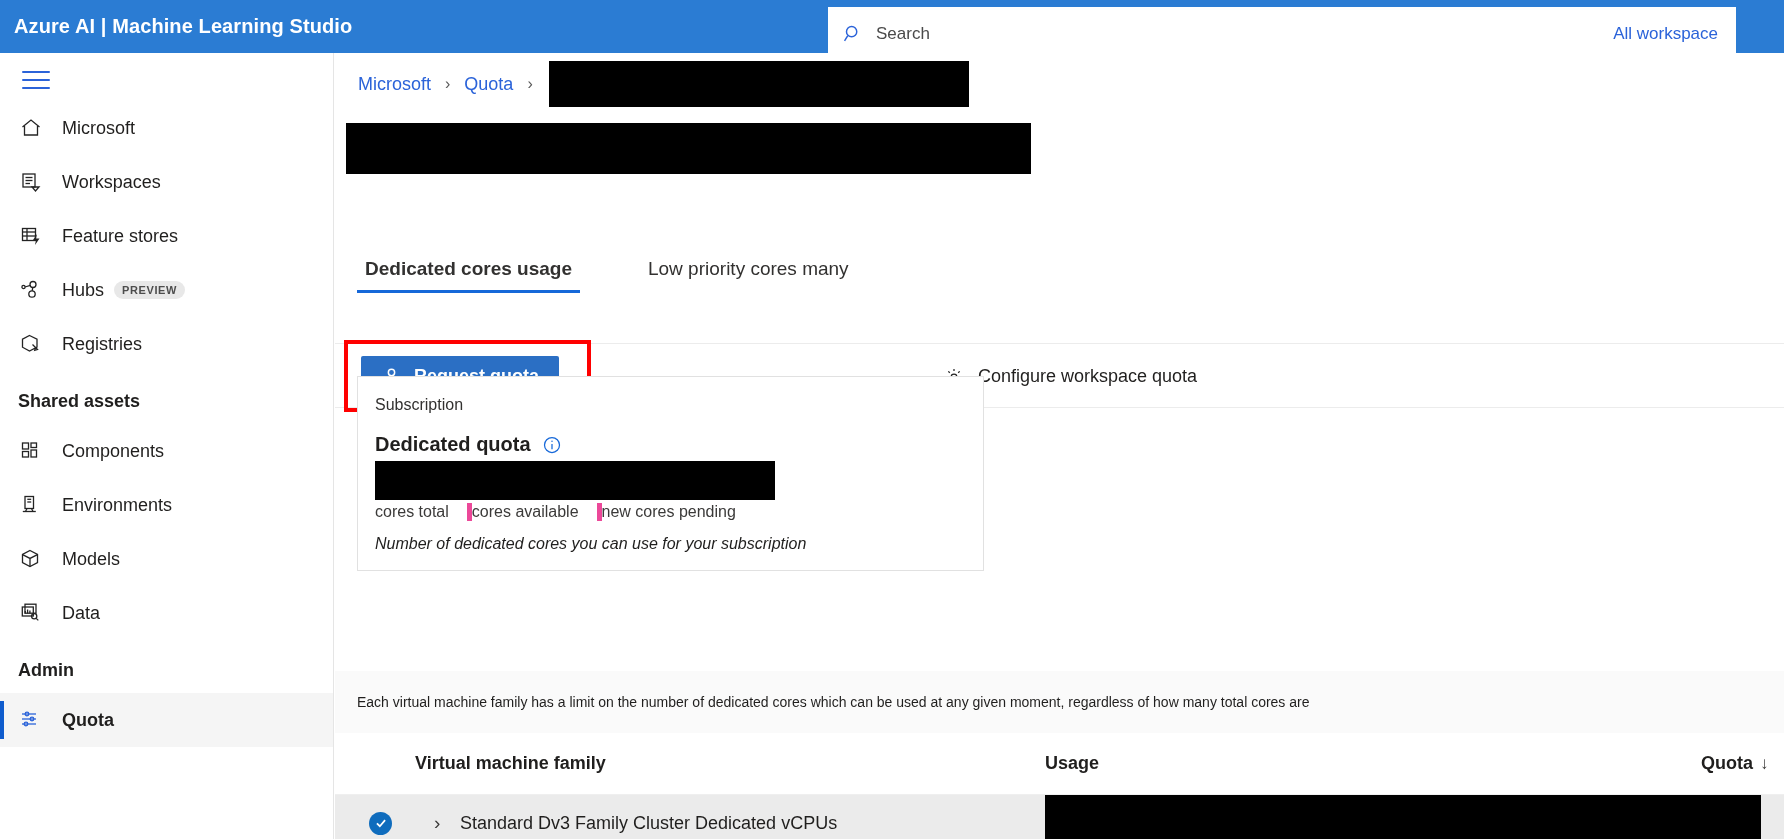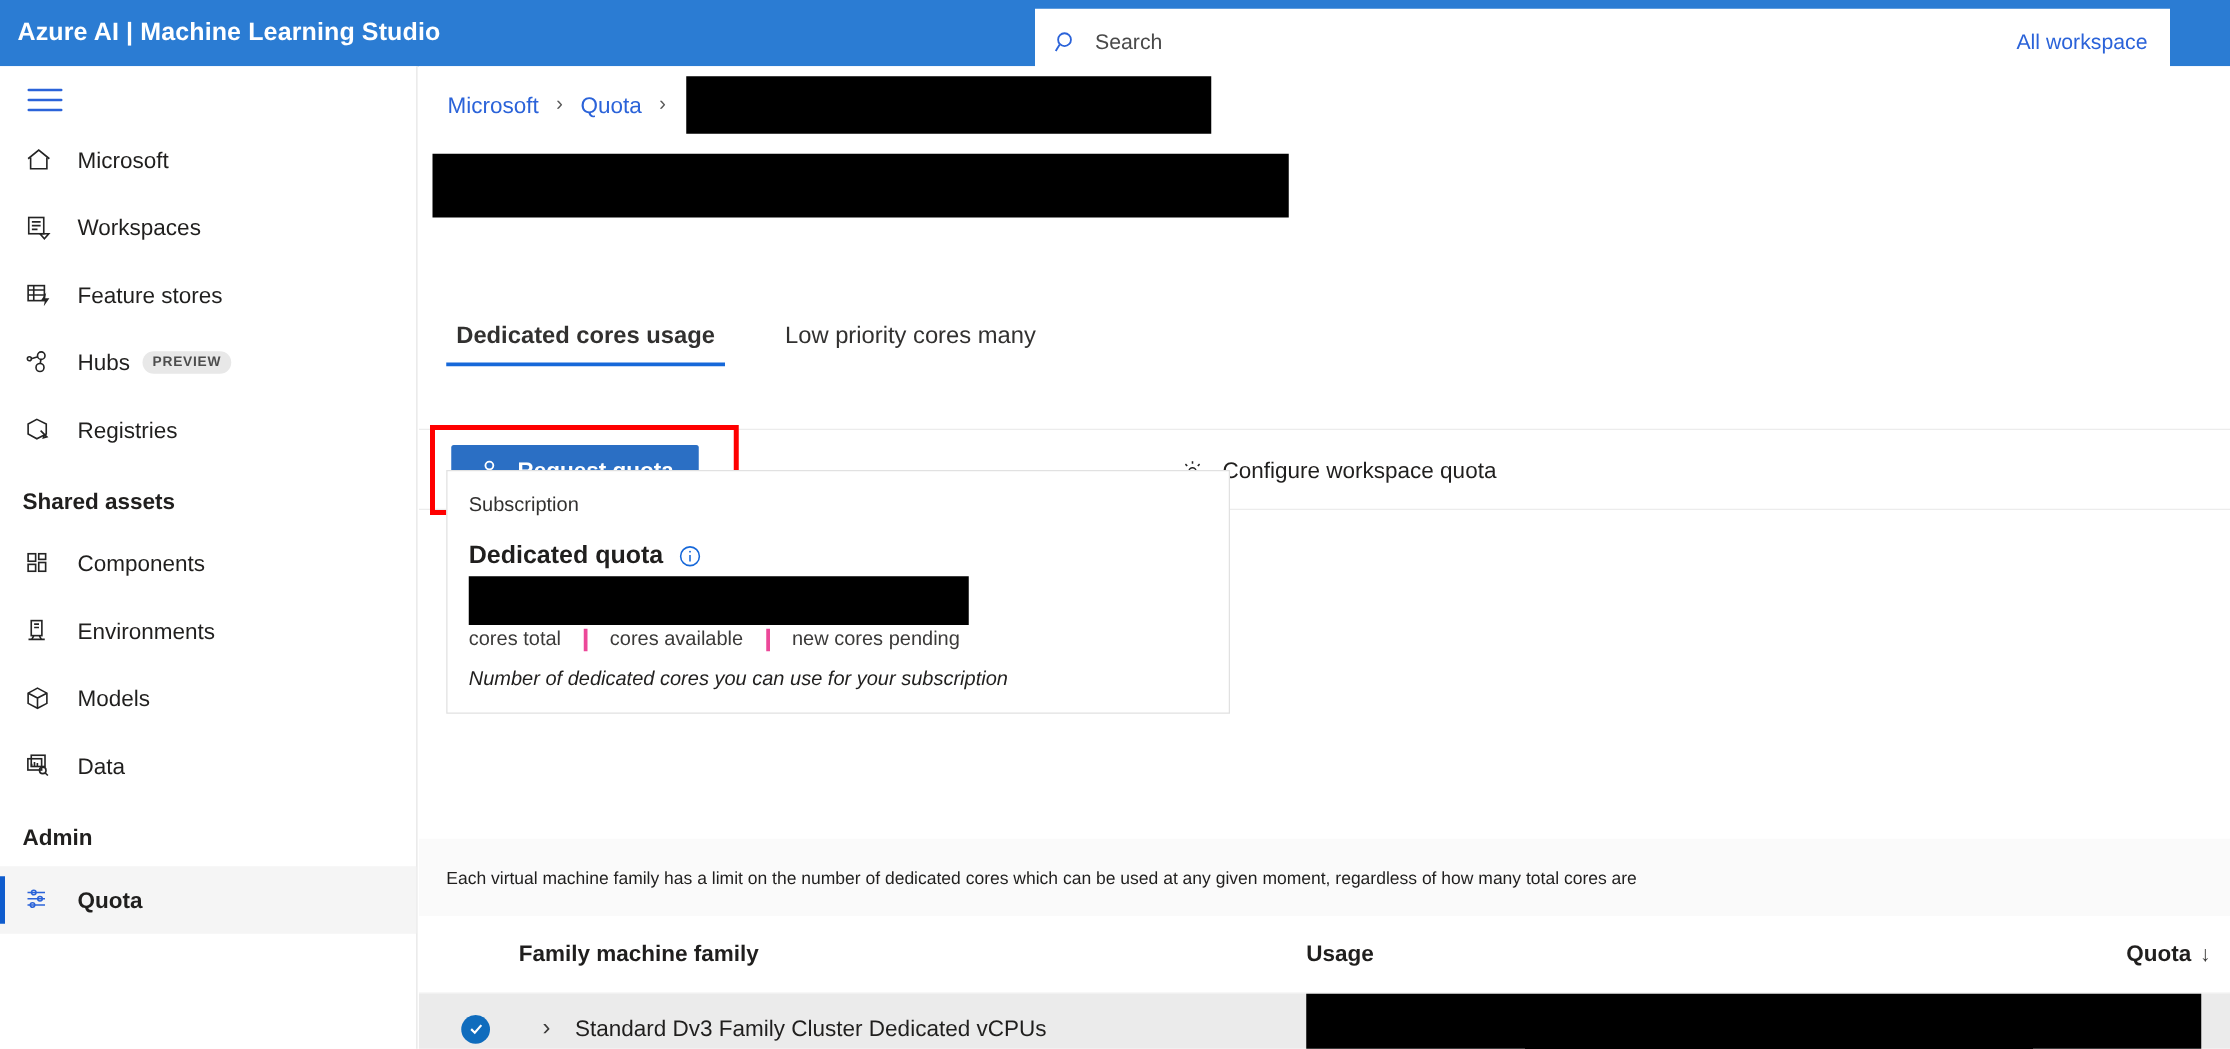--- a/index.html
+++ b/index.html
@@ -171,20 +171,21 @@
     left: 11px; top: 70px;
     width: 685px; height: 51px;
   }
 
   
   .tabs {
     position: absolute;
     left: 22px; top: 205px;
     display: flex;
     align-items: flex-start;
+    gap: 20px;
   }
   .tab {
     font-size: 19px;
     color: #323130;
     padding: 0 8px 13px 8px;
     margin-right: 40px;
     cursor: pointer;
     white-space: nowrap;
     position: relative;
   }
@@ -272,22 +273,21 @@
   .card-cols {
     display: flex;
     margin-top: 3px;
   }
   .card-col {
     font-size: 16px;
     color: #3b3a39;
     padding-right: 18px;
   }
   .card-col + .card-col {
-    border-left: 3px solid #ec4899;
-    padding-left: 18px;
+    border-left: 5px solid #ec4899;
   }
   .card-note {
     margin-top: 14px;
     font-size: 16px;
     font-style: italic;
     color: #201f1e;
   }
 
   
   .desc {
@@ -587,21 +587,21 @@
       <div class="card-col">new cores pending</div>
     </div>
     <div class="card-note">Number of dedicated cores you can use for your subscription</div>
   </div>
 
   <div class="desc">
     <span>Each virtual machine family has a limit on the number of dedicated cores which can be used at any given moment, regardless of how many total cores are</span>
   </div>
 
   <div class="tbl-head">
-    <div class="th" id="th-family">Family machine family</div>
+    <div class="th" id="th-family">Virtual machine family</div>
     <div class="th" id="th-usage">Usage</div>
     <div class="th" id="th-quota">
       <span>Quota</span>
       <span class="sort-arrow">↓</span>
     </div>
   </div>
 
   <div class="tbl-row">
     <span class="row-check">
       <svg width="14" height="14" viewBox="0 0 24 24" fill="none" stroke="#ffffff" stroke-width="3">

